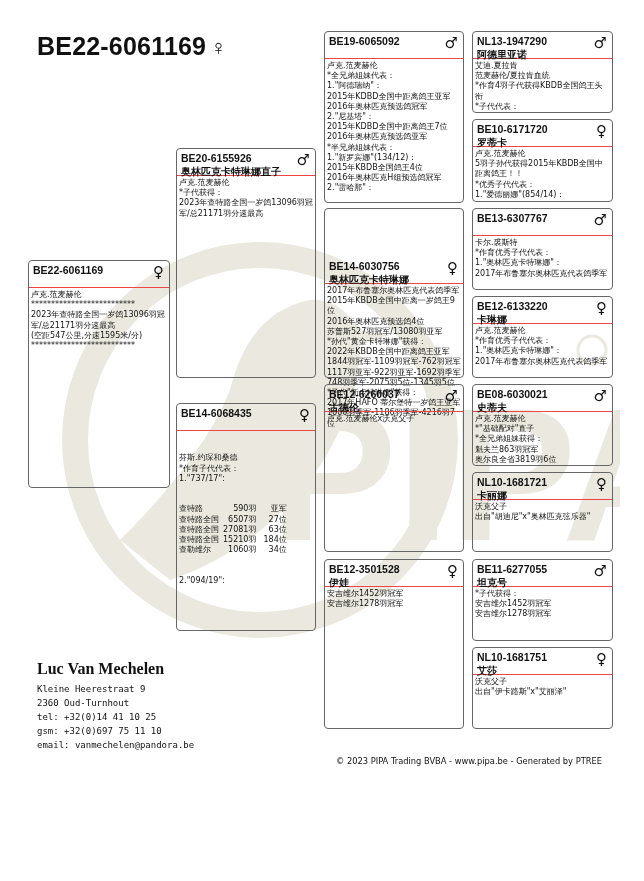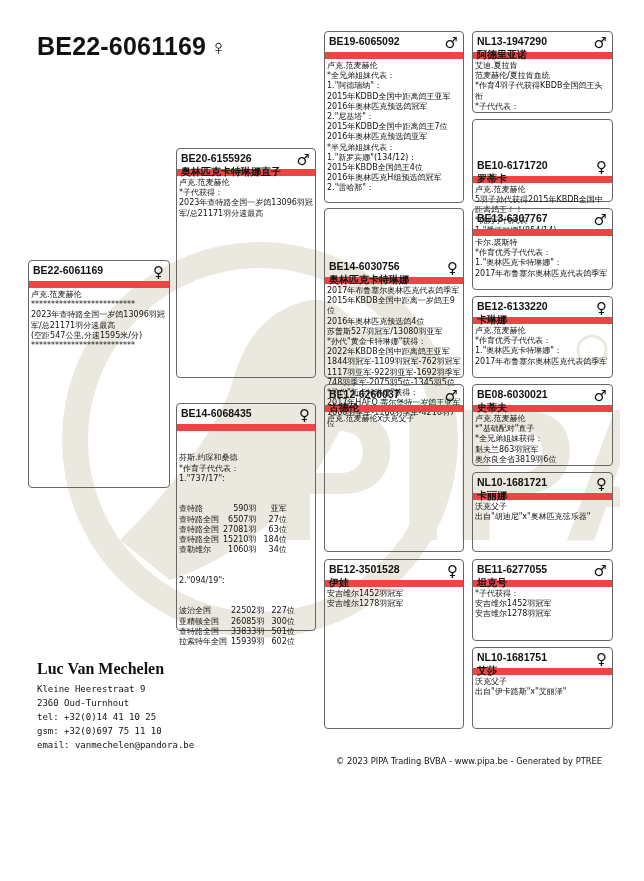--- a/index.html
+++ b/index.html
@@ -3,21 +3,21 @@
 <meta charset="utf-8">
 <style>
   html, body { margin: 0; padding: 0; background: #ffffff; }
   body { width: 644px; height: 881px; position: relative; overflow: hidden;
          font-family: "DejaVu Sans", sans-serif; color: #111; }
   .watermark { position: absolute; left: 60px; top: 240px; width: 560px; height: 400px; z-index: 0; pointer-events: none; }
   .title { position: absolute; left: 37px; top: 32px; font-family: "Liberation Sans", sans-serif;
            font-weight: bold; font-size: 25px; letter-spacing: 0.2px; z-index: 2; }
   .title .sex { font-weight: normal; font-size: 22px; margin-left: 4px; }
   .box { position: absolute; border: 1.3px solid #666; border-radius: 4px; background: transparent; z-index: 2; box-sizing: border-box; }
-  .box .hdr { position: relative; border-bottom: 7px solid #ef4444; padding: 3px 4px 2px 4px; box-sizing: border-box; }
+  .box .hdr { position: relative; border-bottom: 1px solid #ef4444; padding: 3px 4px 2px 4px; box-sizing: border-box; }
   .box .ring { font-family: "Liberation Sans", sans-serif; font-weight: bold; font-size: 10.5px; line-height: 13px; display: block; }
   .box .name { font-weight: bold; font-size: 10px; line-height: 13px; display: block; }
   .box .sex { position: absolute; right: 5px; top: 4px; font-size: 15px; font-weight: bold; line-height: 15px; }
   .box .body { padding: 2px 2px; font-size: 8px; line-height: 10.2px; white-space: pre-wrap; }
   .rtable { border-collapse: collapse; font-size: 8px; line-height: 10.2px; }
   .rtable td { padding: 0; white-space: nowrap; }
   .rtable td.n { text-align: right; padding-right: 3px; padding-left: 4px; }
   .rtable td.p { text-align: right; padding-left: 4px; }
   .owner { position: absolute; left: 37px; top: 660px; z-index: 2; }
   .owner .oname { font-family: Liberation Serif, serif; font-weight: bold; font-size: 16px; margin-bottom: 4px; }
@@ -67,23 +67,20 @@
     <span class="sex">♀</span>
   </div>
   <div class="body" style="padding-top:2px;">
     <div style="white-space:pre-wrap;">芬斯.约琛和桑德
 *作育子代代表：
 1."737/17":</div>
     <table class="rtable">
       <tbody id="dam-res-1"><tr><td>查特路</td><td class="n">590羽</td><td class="p">亚军</td></tr><tr><td>查特路全国</td><td class="n">6507羽</td><td class="p">27位</td></tr><tr><td>查特路全国</td><td class="n">27081羽</td><td class="p">63位</td></tr><tr><td>查特路全国</td><td class="n">15210羽</td><td class="p">184位</td></tr><tr><td>查勒维尔</td><td class="n">1060羽</td><td class="p">34位</td></tr></tbody>
     </table>
     <div>2."094/19":</div>
-    <table class="rtable">
-      <tbody id="dam-res-2"><tr><td>波治全国</td><td class="n">22502羽</td><td class="p">227位</td></tr><tr><td>亚精顿全国</td><td class="n">26085羽</td><td class="p">300位</td></tr><tr><td>查特路全国</td><td class="n">33833羽</td><td class="p">501位</td></tr><tr><td>拉索特年全国</td><td class="n">15939羽</td><td class="p">602位</td></tr></tbody>
-    </table>
   </div>
 </div>
 
 <div class="box" style="left:324px; top:31px; width:140px; height:172px;">
   <div class="hdr" style="height:27px;">
     <span class="ring">BE19-6065092</span>
     <span class="sex">♂</span>
   </div>
   <div class="body">卢克.范麦赫伦
 *全兄弟姐妹代表：
@@ -145,21 +142,21 @@
     <span class="name">阿德里亚诺</span>
     <span class="sex">♂</span>
   </div>
   <div class="body">艾迪.夏拉肯
 范麦赫伦/夏拉肯血统
 *作育4羽子代获得KBDB全国鸽王头衔
 *子代代表：</div>
 </div>
 
 <div class="box" style="left:472px; top:119px; width:141px; height:83px;">
-  <div class="hdr" style="height:27px;margin-top:36px;">
+  <div class="hdr" style="height:27px;">
     <span class="ring">BE10-6171720</span>
     <span class="name">罗蒂卡</span>
     <span class="sex">♀</span>
   </div>
   <div class="body">卢克.范麦赫伦
 5羽子孙代获得2015年KBDB全国中距离鸽王！！
 *优秀子代代表：
 1."爱德丽娜"(854/14)：</div>
 </div>
 

